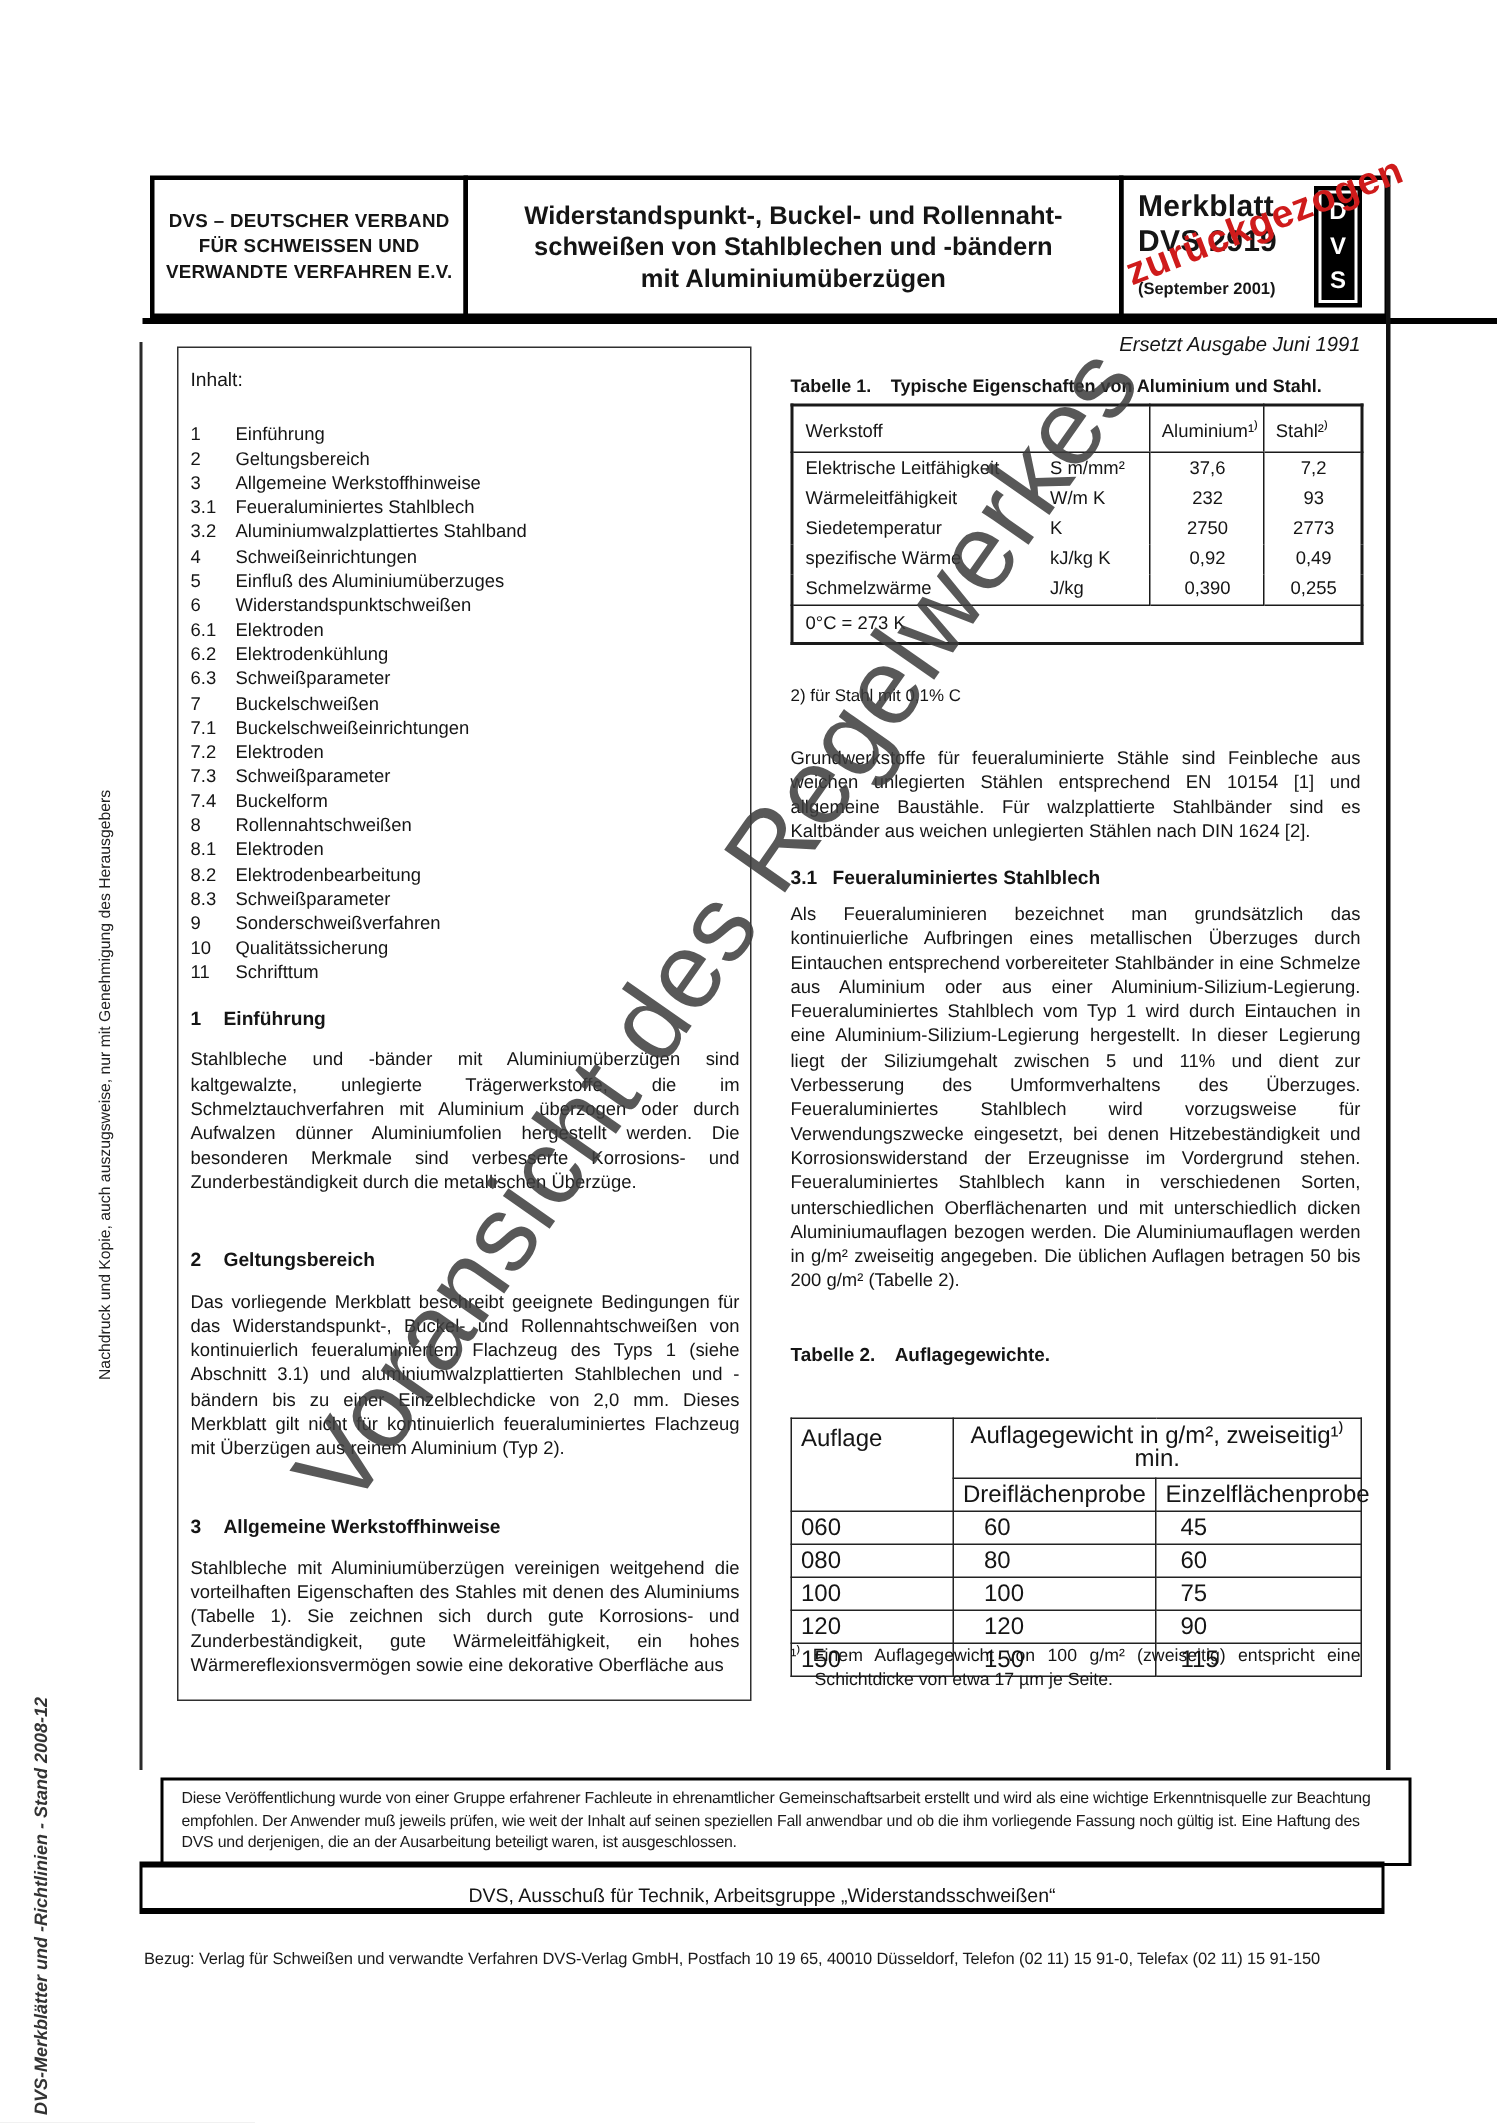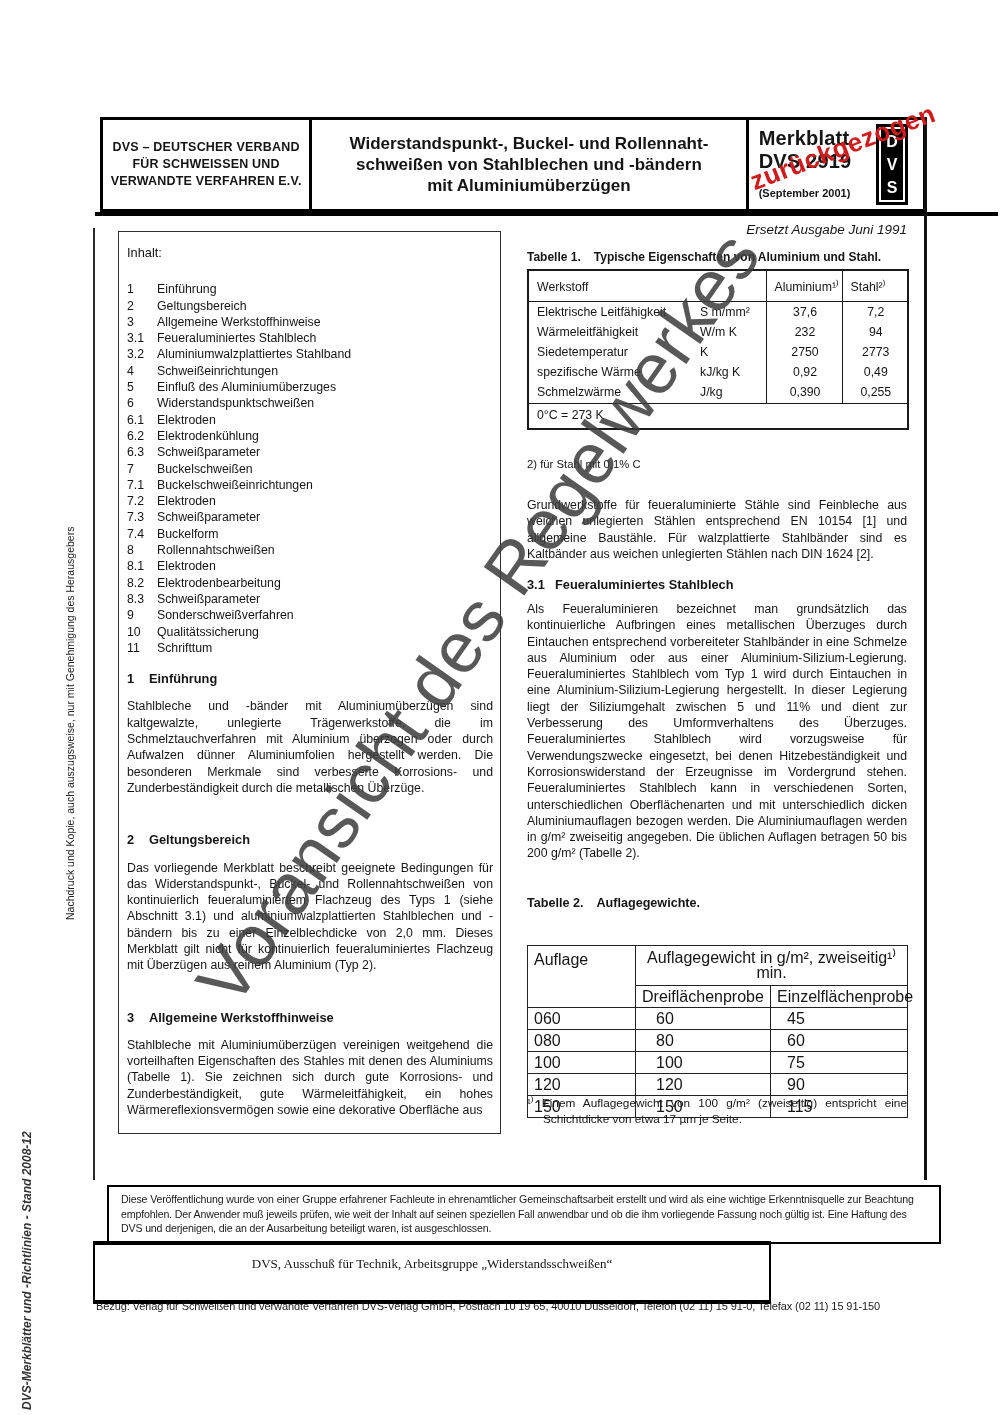--- a/index.html
+++ b/index.html
@@ -69,23 +69,23 @@
   .t2 th.c1 { vertical-align:top; padding-top:6px; }
   .t2 td.c2 { padding-left:20px; }
   .t2 td.c3 { padding-left:16px; }
   .t2foot { top:1095px; font-size:11.8px; line-height:16px; text-align:justify; padding-left:16px; text-indent:-16px; }
   
   .watermark { position:absolute; left:478px; top:618px; transform:translate(-50%,-50%) rotate(-55deg);
          font-size:72px; font-weight:500; letter-spacing:.5px; white-space:nowrap; opacity:.86; z-index:5; }
   
   .disclaimer { position:absolute; left:107px; top:1185px; width:834px; box-sizing:border-box;
          border:2px solid #000; padding:5px 12px 6px; font-size:10.6px; line-height:14.6px; letter-spacing:-.15px; color:#1a1a1a; }
-  .committee { position:absolute; left:93px; top:1241px; width:678px; box-sizing:border-box;
+  .committee { position:absolute; left:93px; top:1241px; width:830px; box-sizing:border-box;
          border:2px solid #000; border-top-width:4px; border-bottom-width:4px; text-align:center;
-         font-size:13px; padding:11px 0 28px;font-family:Liberation Serif, serif; }
+         font-size:13px; padding:11px 0 1px; }
   .bezug { position:absolute; left:96px; top:1300px; width:860px; font-size:11px; letter-spacing:-.1px; color:#1a1a1a; }
 </style>
 </head>
 <body>
 
 <div class="page">
 
   <div class="vtext vtext-mid">Nachdruck und Kopie, auch auszugsweise, nur mit Genehmigung des Herausgebers</div>
   <div class="vtext vtext-bot">DVS-Merkblätter und -Richtlinien - Stand 2008-12</div>
 
@@ -255,21 +255,21 @@
         <tr>
         <td>Elektrische Leitfähigkeit</td>
         <td class="unit">S m/mm²</td>
         <td class="val vline">37,6</td>
         <td class="val vline">7,2</td>
       </tr>
         <tr>
         <td>Wärmeleitfähigkeit</td>
         <td class="unit">W/m K</td>
         <td class="val vline">232</td>
-        <td class="val vline">94</td>
+        <td class="val vline">93</td>
       </tr>
         <tr>
         <td>Siedetemperatur</td>
         <td class="unit">K</td>
         <td class="val vline">2750</td>
         <td class="val vline">2773</td>
       </tr>
         <tr>
         <td>spezifische Wärme</td>
         <td class="unit">kJ/kg K</td>

